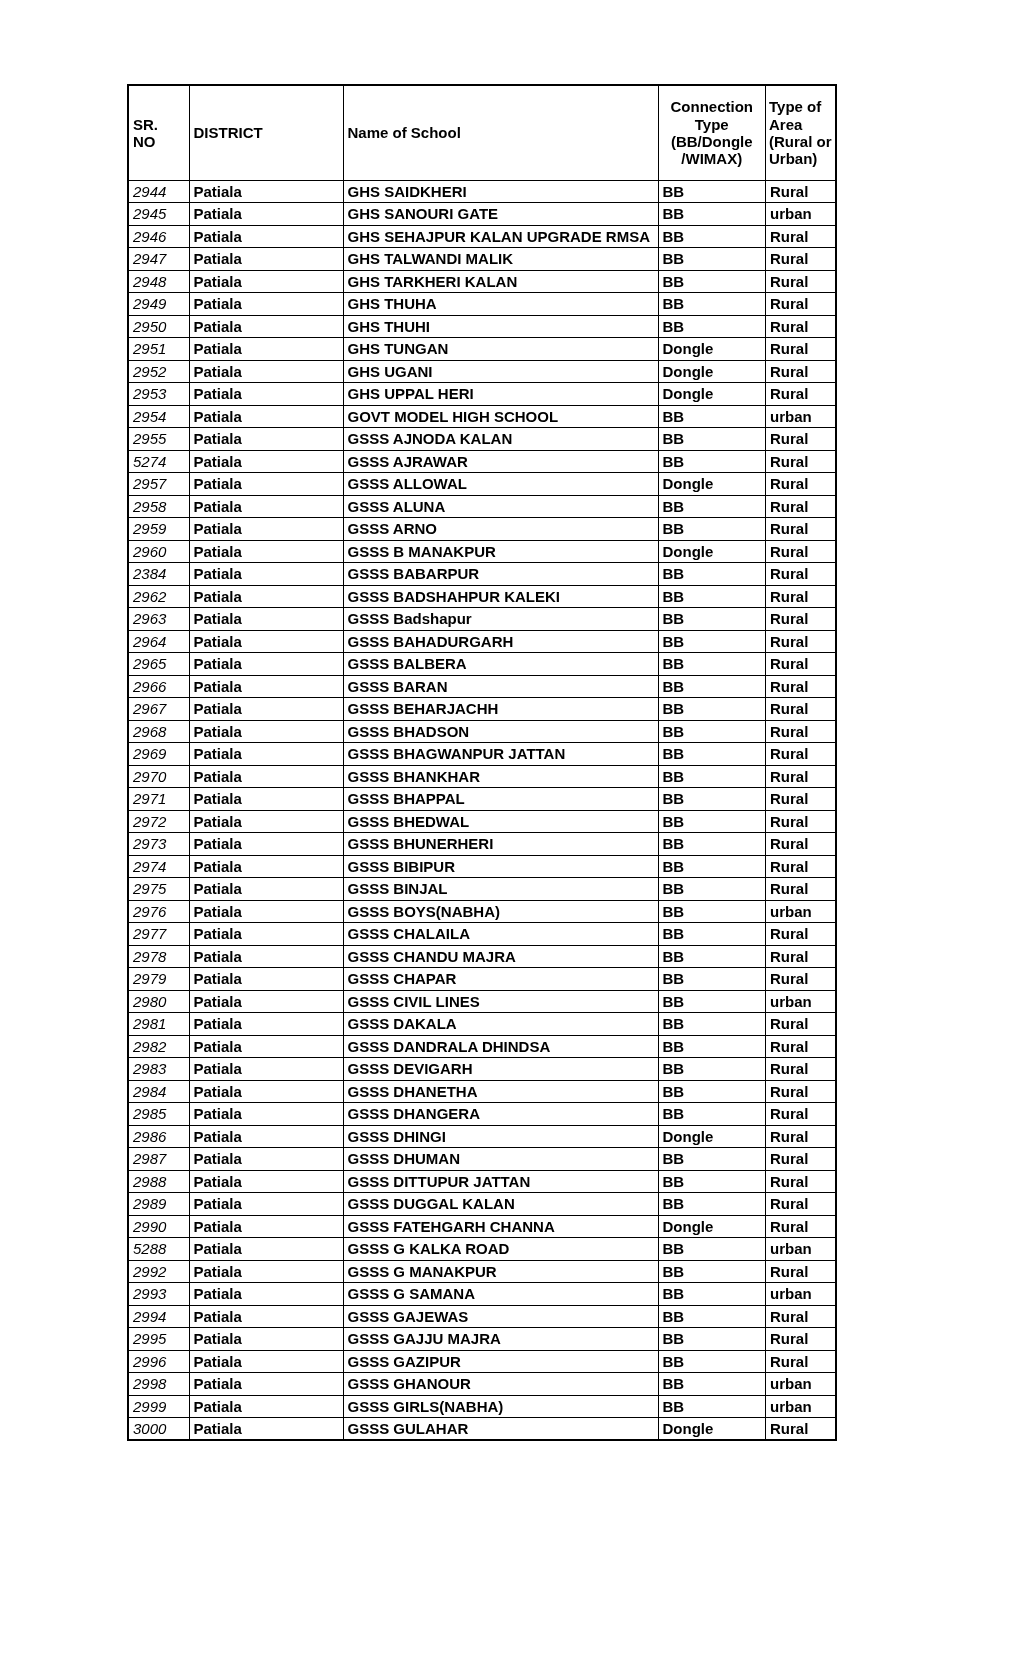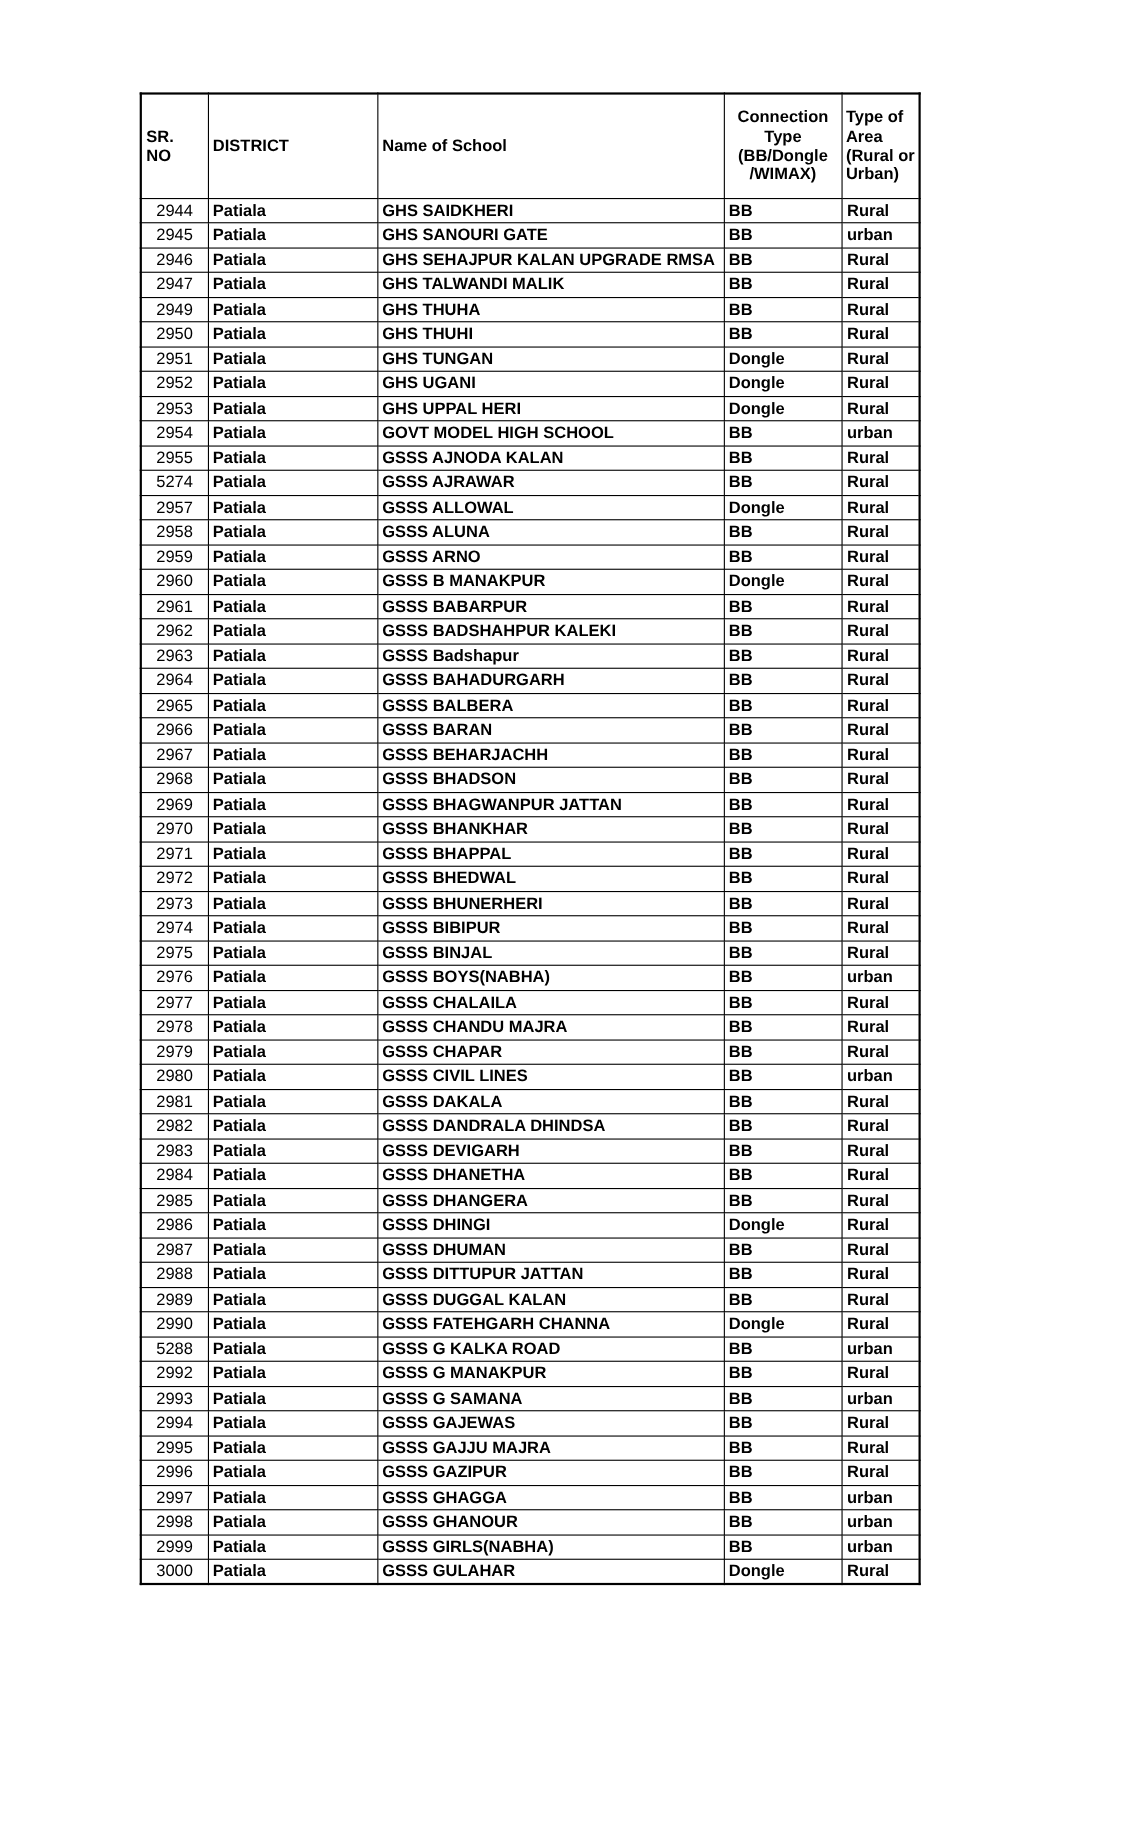--- a/index.html
+++ b/index.html
@@ -36,21 +36,21 @@
     text-align: left;
     white-space: pre-line;
   }
   thead th.col3 { text-align: center; padding: 1px 12px; }
   thead th.col4 { padding: 1px 3px; margin-top: 48px; }
   tbody td {
     height: 22.5px;
     white-space: nowrap;
     vertical-align: middle;
   }
-  td.col0 { text-align: center; font-weight: 400; }
+  td.col0 { font-weight: 400; font-style: italic; }
   td.col1, td.col2, td.col3, td.col4 { text-align: left; font-weight: 700; }
 </style>
 </head>
 <body>
 
 <div class="table-wrap">
   <table class="data-table">
     <colgroup>
       <col style="width:61px">
       <col style="width:154px">
@@ -96,20 +96,27 @@
           <td class="col4">Rural</td>
         </tr>
         <tr>
           <td class="col0">2947</td>
           <td class="col1">Patiala</td>
           <td class="col2">GHS TALWANDI MALIK</td>
           <td class="col3">BB</td>
           <td class="col4">Rural</td>
         </tr>
         <tr>
+          <td class="col0">2948</td>
+          <td class="col1">Patiala</td>
+          <td class="col2">GHS TARKHERI KALAN</td>
+          <td class="col3">BB</td>
+          <td class="col4">Rural</td>
+        </tr>
+        <tr>
           <td class="col0">2949</td>
           <td class="col1">Patiala</td>
           <td class="col2">GHS THUHA</td>
           <td class="col3">BB</td>
           <td class="col4">Rural</td>
         </tr>
         <tr>
           <td class="col0">2950</td>
           <td class="col1">Patiala</td>
           <td class="col2">GHS THUHI</td>
@@ -180,21 +187,21 @@
           <td class="col4">Rural</td>
         </tr>
         <tr>
           <td class="col0">2960</td>
           <td class="col1">Patiala</td>
           <td class="col2">GSSS B MANAKPUR</td>
           <td class="col3">Dongle</td>
           <td class="col4">Rural</td>
         </tr>
         <tr>
-          <td class="col0">2961</td>
+          <td class="col0">2384</td>
           <td class="col1">Patiala</td>
           <td class="col2">GSSS BABARPUR</td>
           <td class="col3">BB</td>
           <td class="col4">Rural</td>
         </tr>
         <tr>
           <td class="col0">2962</td>
           <td class="col1">Patiala</td>
           <td class="col2">GSSS BADSHAHPUR KALEKI</td>
           <td class="col3">BB</td>
@@ -430,27 +437,20 @@
           <td class="col2">GSSS GAJJU MAJRA</td>
           <td class="col3">BB</td>
           <td class="col4">Rural</td>
         </tr>
         <tr>
           <td class="col0">2996</td>
           <td class="col1">Patiala</td>
           <td class="col2">GSSS GAZIPUR</td>
           <td class="col3">BB</td>
           <td class="col4">Rural</td>
-        </tr>
-        <tr>
-          <td class="col0">2997</td>
-          <td class="col1">Patiala</td>
-          <td class="col2">GSSS GHAGGA</td>
-          <td class="col3">BB</td>
-          <td class="col4">urban</td>
         </tr>
         <tr>
           <td class="col0">2998</td>
           <td class="col1">Patiala</td>
           <td class="col2">GSSS GHANOUR</td>
           <td class="col3">BB</td>
           <td class="col4">urban</td>
         </tr>
         <tr>
           <td class="col0">2999</td>

